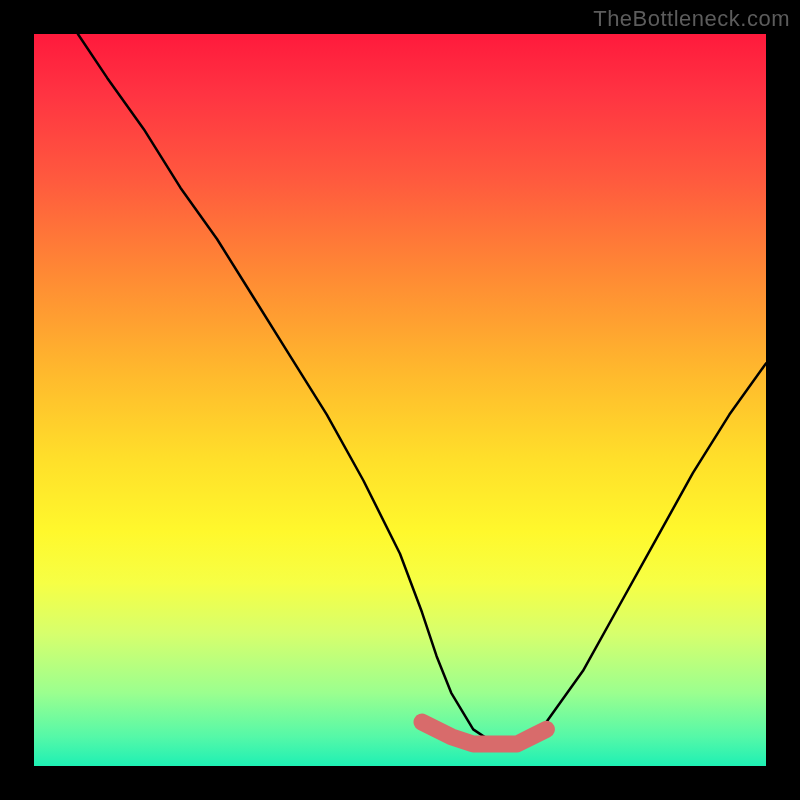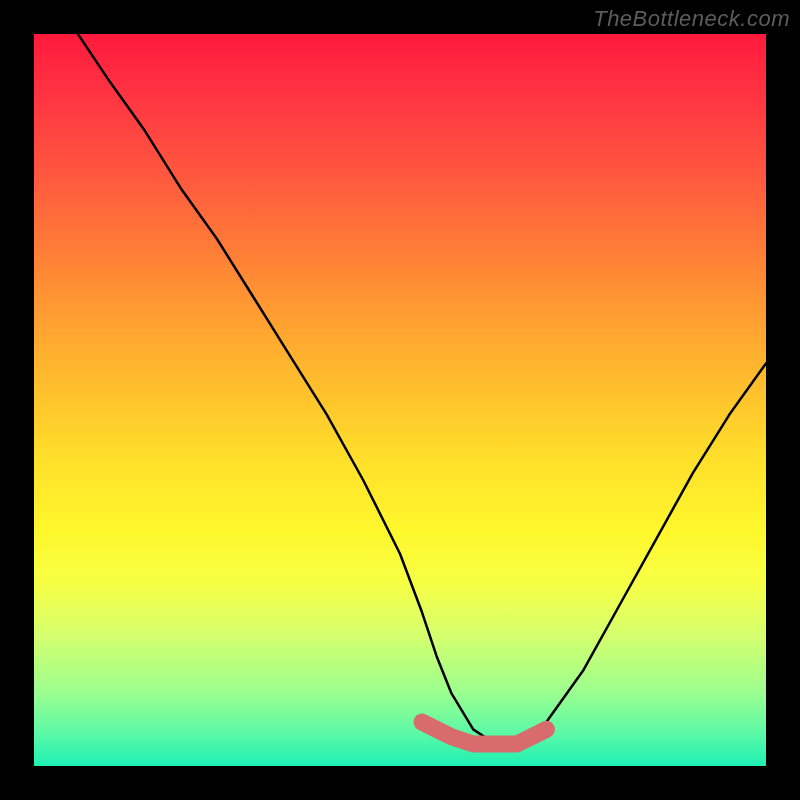--- a/index.html
+++ b/index.html
@@ -11,21 +11,20 @@
     overflow: hidden;
     font-family: Arial, Helvetica, sans-serif;
   }
   .frame {
     position: absolute;
     left: 0;
     top: 0;
     width: 800px;
     height: 800px;
     background: #000;
-    font-style: italic;
   }
   .plot-area {
     position: absolute;
     left: 34px;
     top: 34px;
     width: 732px;
     height: 732px;
     background: linear-gradient(to bottom,
       #ff1a3c 0%,
       #ff3342 8%,

